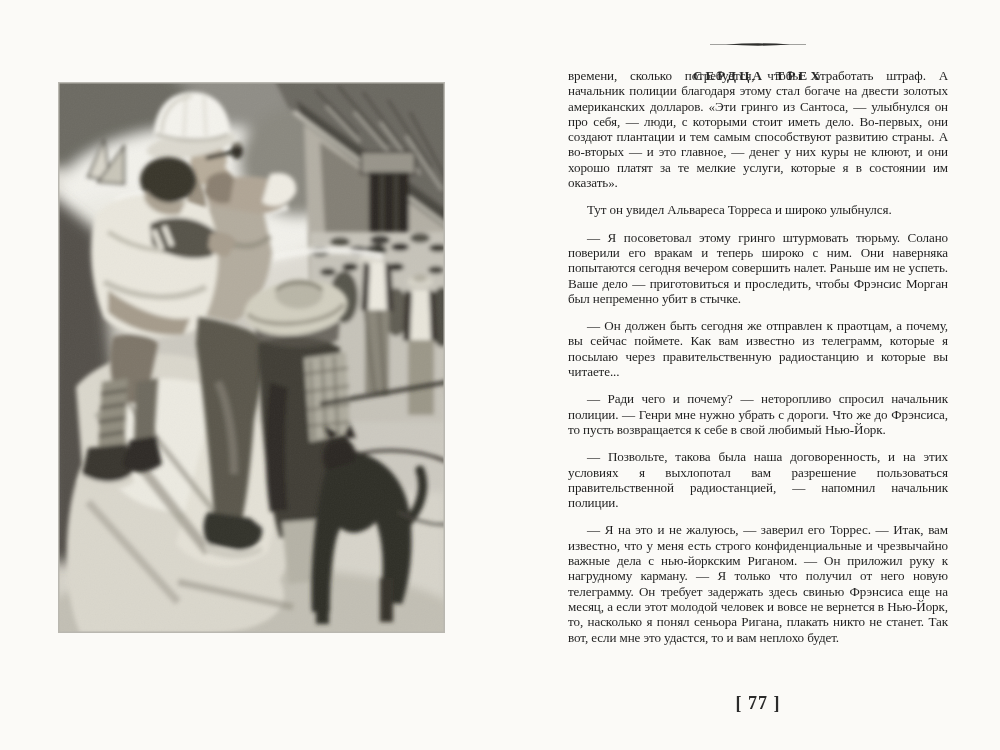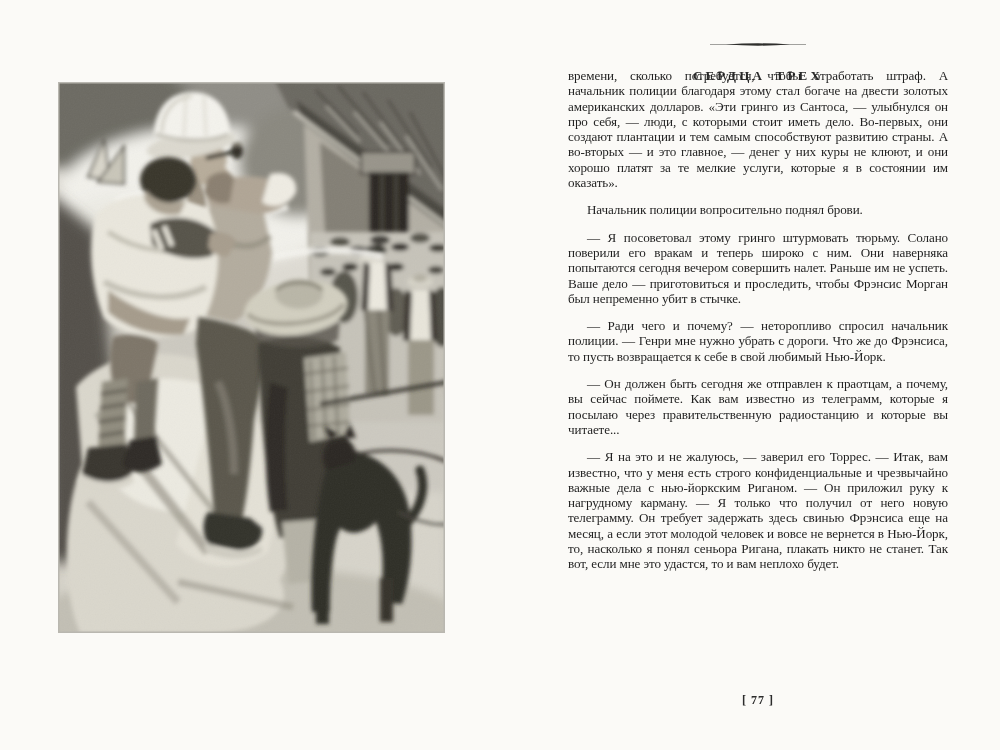--- a/index.html
+++ b/index.html
@@ -58,21 +58,21 @@
     hyphens: auto;
   }
   .text-column p { margin: 12px; }
   .text-column p.indent { text-indent: 19px; }
   .folio {
     position: absolute;
     left: 556px;
     top: 693px;
     width: 404px;
     text-align: center;
-    font-size: 12px;
+    font-size: 18px;
     font-weight: bold;
     letter-spacing: 1px;
     color: #2b2b2b;
   }
 </style>
 </head>
 <body>
 
 <div class="page">
 
@@ -284,22 +284,23 @@
 
   <div class="head-rule">
     <svg width="96" height="5" viewBox="0 0 96 5" xmlns="http://www.w3.org/2000/svg">
       <line x1="0" y1="2.5" x2="96" y2="2.5" stroke="#8a8a86" stroke-width="0.8"></line>
       <path d="M16,2.5 Q48,0.2 80,2.5 Q48,4.8 16,2.5 Z" fill="#2e2e2c"></path>
     </svg>
   </div>
 
   <div class="text-column" lang="ru">
       <p class="">времени, сколько потребуется, чтобы отработать штраф. А начальник полиции благодаря этому стал богаче на двести золотых американских долларов. «Эти гринго из Сантоса, — улыбнулся он про себя, — люди, с которыми стоит иметь дело. Во-первых, они создают плантации и тем самым способствуют развитию страны. А во-вторых — и это главное, — денег у них куры не клюют, и они хорошо платят за те мелкие услуги, которые я в состоянии им оказать».</p>
-      <p class="indent">Начальник полиции вопросительно поднял брови.</p>
+      <p class="indent">Тут он увидел Альвареса Торреса и широко улыбнулся.</p>
       <p class="indent">— Я посоветовал этому гринго штурмовать тюрьму. Солано поверили его вракам и теперь широко с ним. Они наверняка попытаются сегодня вечером совершить налет. Раньше им не успеть. Ваше дело — приготовиться и проследить, чтобы Фрэнсис Морган был непременно убит в стычке.</p>
+      <p class="indent">— Он должен быть сегодня же отправлен к праотцам, а почему, вы сейчас поймете. Как вам известно из телеграмм, которые я посылаю через правительственную радиостанцию и которые вы читаете...</p>
       <p class="indent">— Ради чего и почему? — неторопливо спросил начальник полиции. — Генри мне нужно убрать с дороги. Что же до Фрэнсиса, то пусть возвращается к себе в свой любимый Нью-Йорк.</p>
-      <p class="indent">— Он должен быть сегодня же отправлен к праотцам, а почему, вы сейчас поймете. Как вам известно из телеграмм, которые я посылаю через правительственную радиостанцию и которые вы читаете...</p>
+      <p class="indent">— Позвольте, такова была наша договоренность, и на этих условиях я выхлопотал вам разрешение пользоваться правительственной радиостанцией, — напомнил начальник полиции.</p>
       <p class="indent">— Я на это и не жалуюсь, — заверил его Торрес. — Итак, вам известно, что у меня есть строго конфиденциальные и чрезвычайно важные дела с нью-йоркским Риганом. — Он приложил руку к нагрудному карману. — Я только что получил от него новую телеграмму. Он требует задержать здесь свинью Фрэнсиса еще на месяц, а если этот молодой человек и вовсе не вернется в Нью-Йорк, то, насколько я понял сеньора Ригана, плакать никто не станет. Так вот, если мне это удастся, то и вам неплохо будет.</p>
     </div>
 
   <div class="folio">[ 77 ]</div>
 
 </div>
 
 </body></html>

